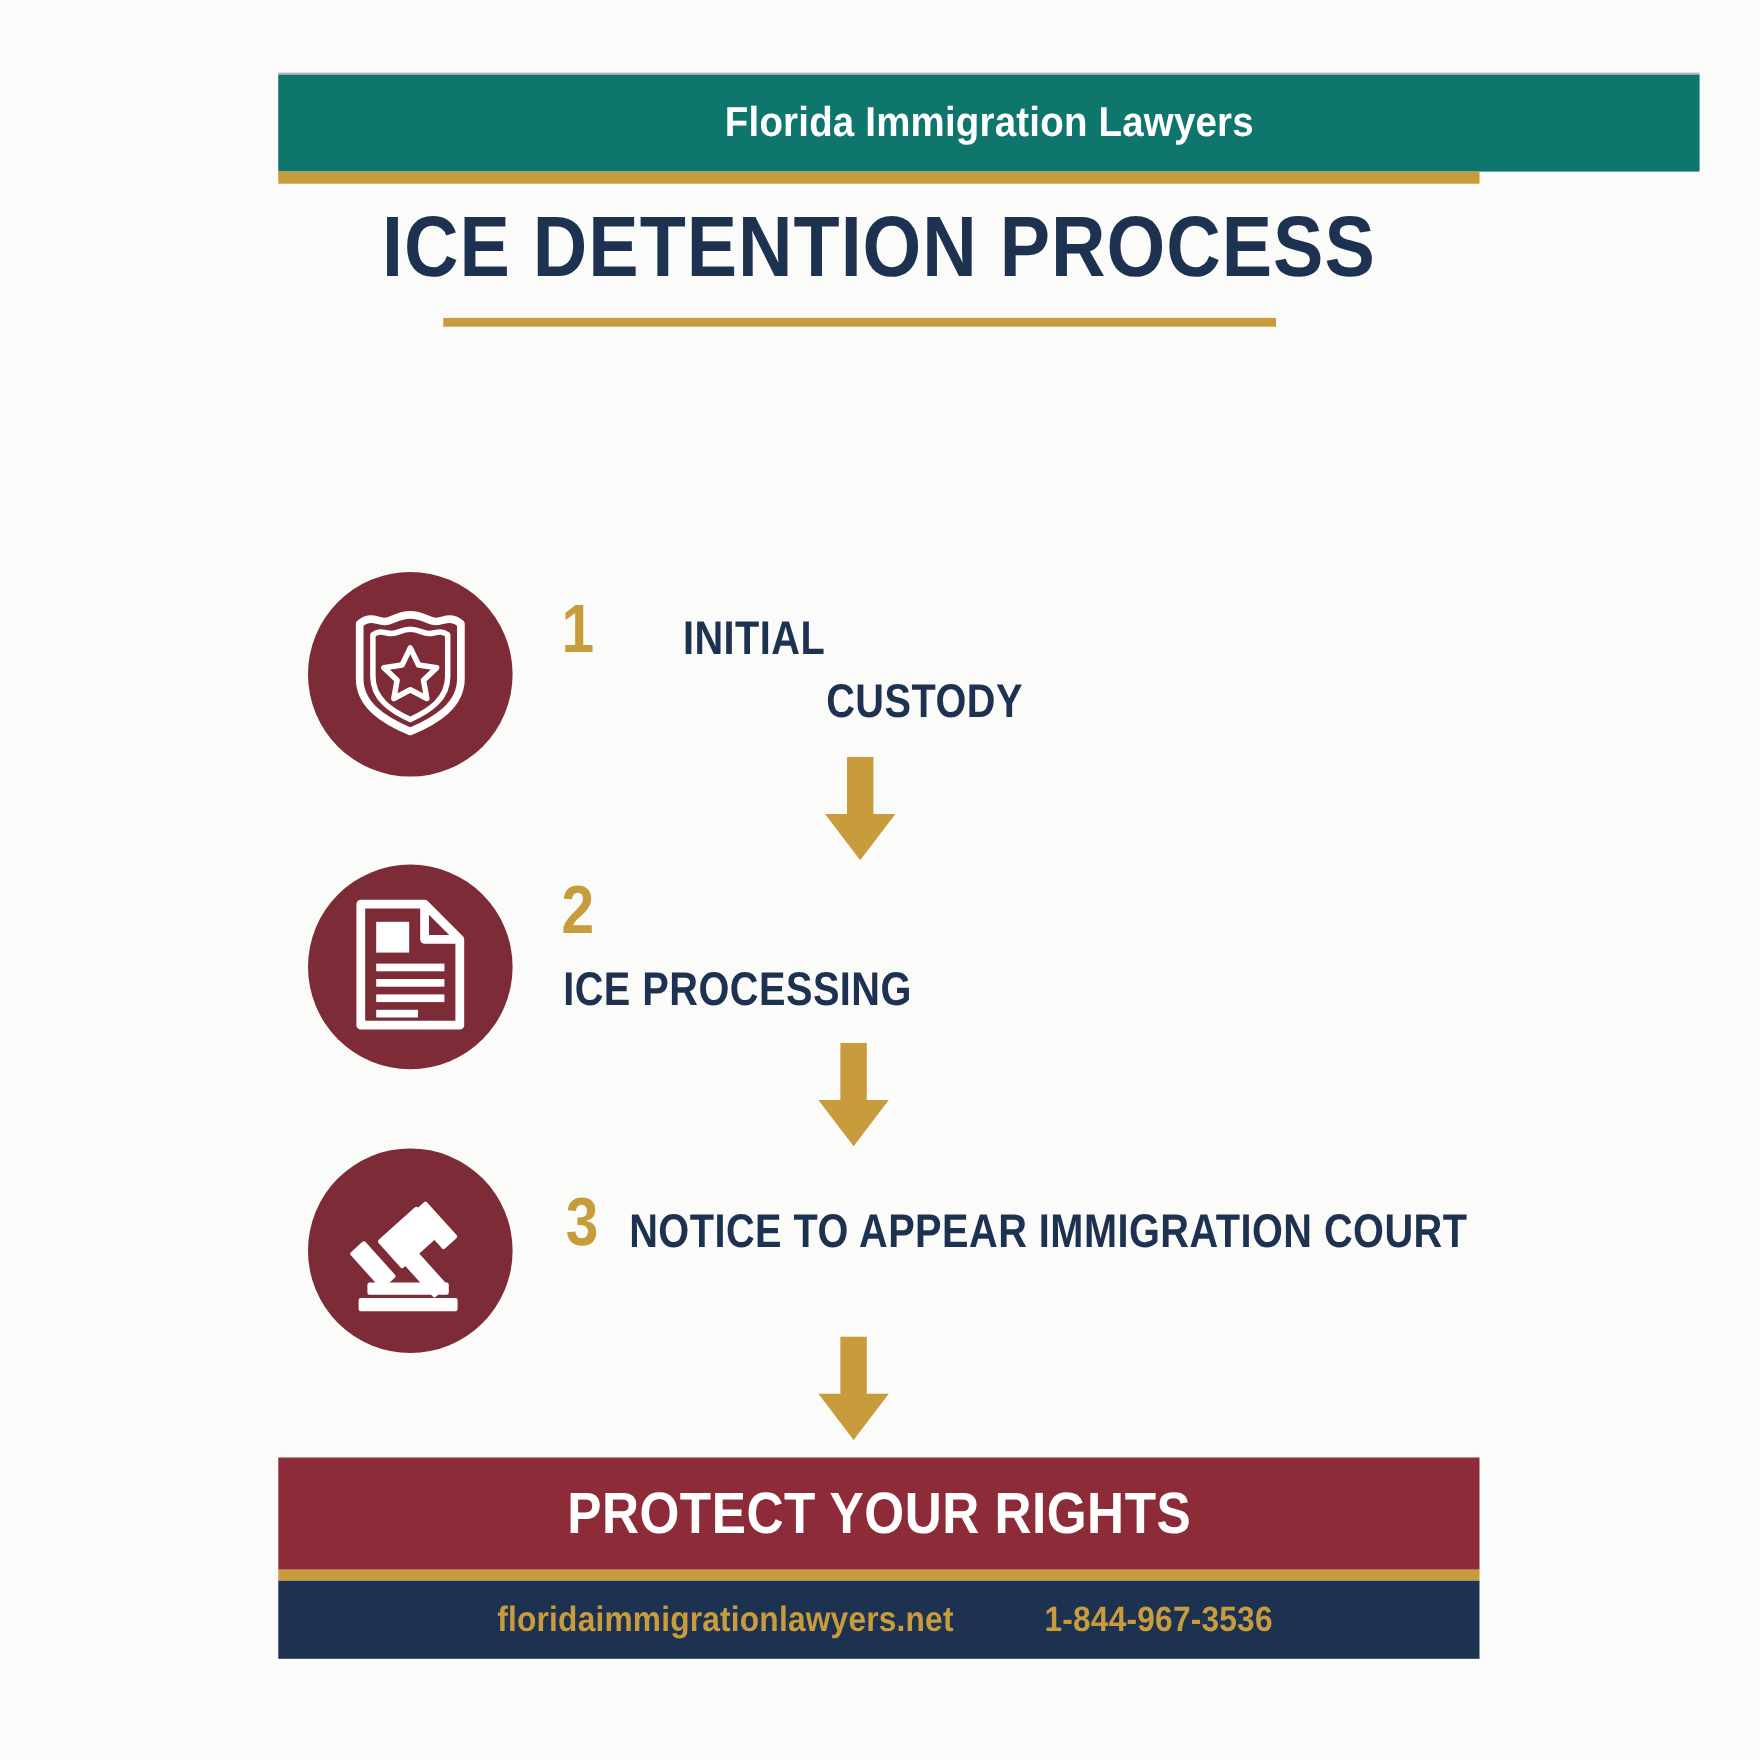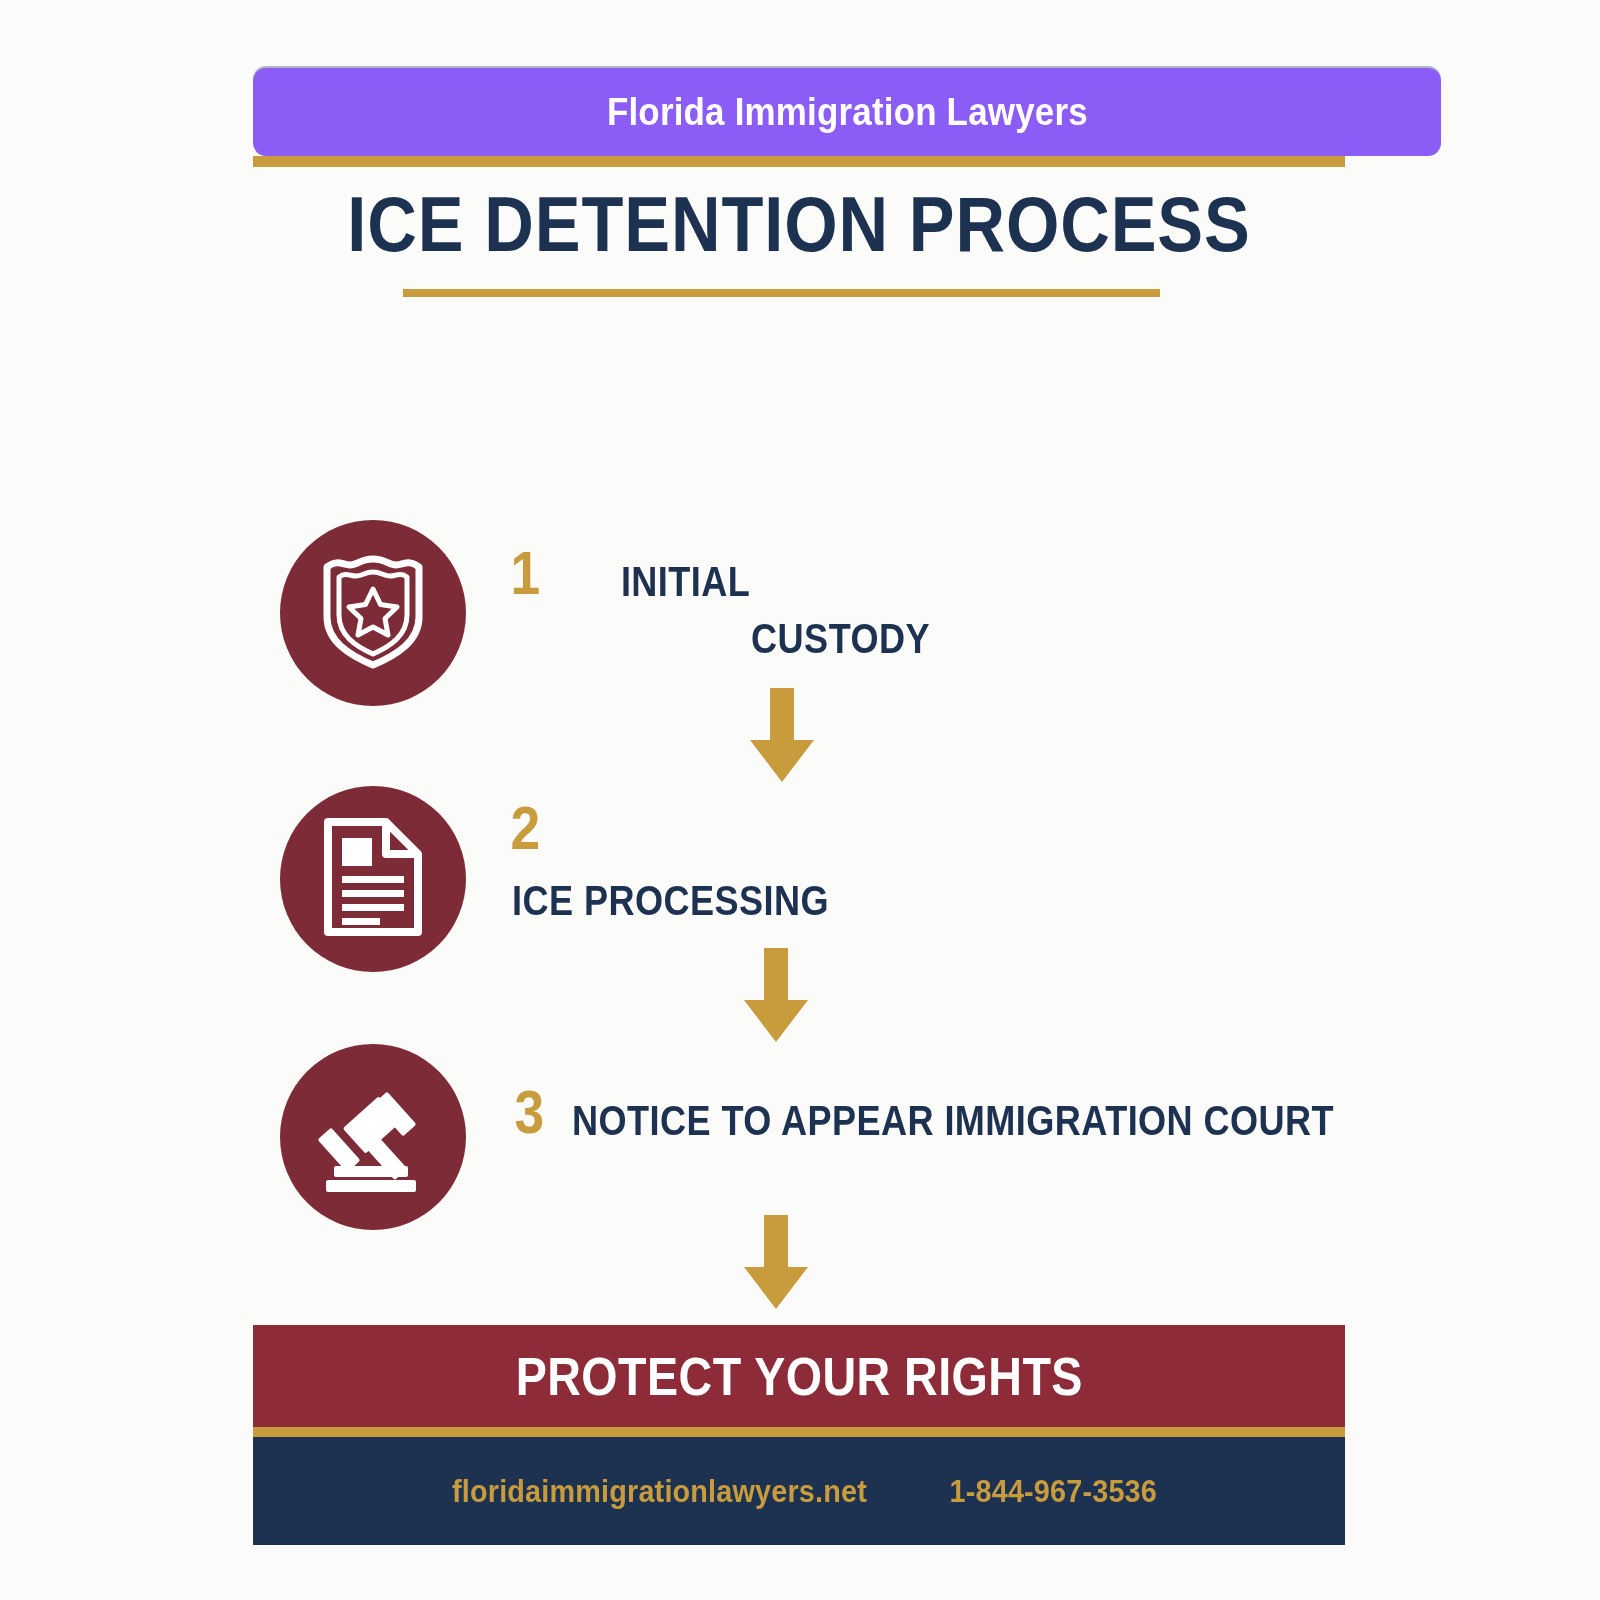--- a/index.html
+++ b/index.html
@@ -19,28 +19,27 @@
     width: 1600px;
     height: 1600px;
     background: #fbfbfa;
   }
 
   
   .brand-bar {
     position: absolute;
     left: 253px;
     top: 68px;
-    width: 1188px;
+    width: 1292px;
     height: 88px;
-    background: #8b5cf6;
+    background: #0f766e;
     display: flex;
     align-items: center;
     justify-content: center;
     box-shadow: 0 -2px 0 #aeb6c4;
-    border-radius: 13px;
   }
   .brand-bar-text {
     color: #ffffff;
     font-size: 38px;
     font-weight: bold;
     letter-spacing: 0.2px;
     transform: scaleX(0.92);
     font-family: "Liberation Sans", sans-serif;
   }
   .brand-rule {
@@ -194,21 +193,21 @@
     top: 1427px;
     width: 1092px;
     height: 10px;
     background: #c89b3c;
   }
   .contact-bar {
     position: absolute;
     left: 253px;
     top: 1437px;
     width: 1092px;
-    height: 108px;
+    height: 71px;
     background: #1d3150;
     display: flex;
     align-items: center;
     justify-content: center;
     gap: 48px;
   }
   .contact-item {
     color: #c89b3c;
     font-size: 32px;
     font-weight: bold;

